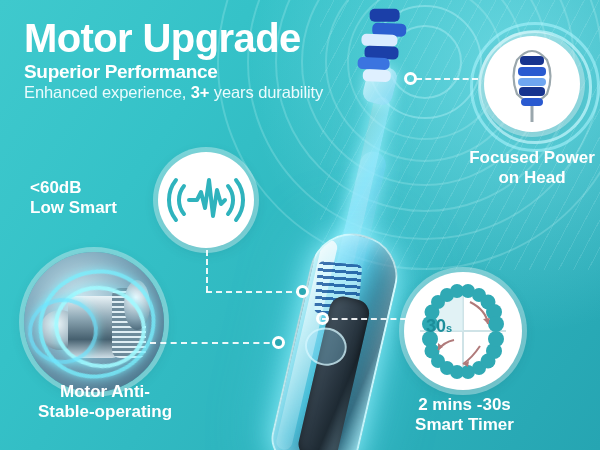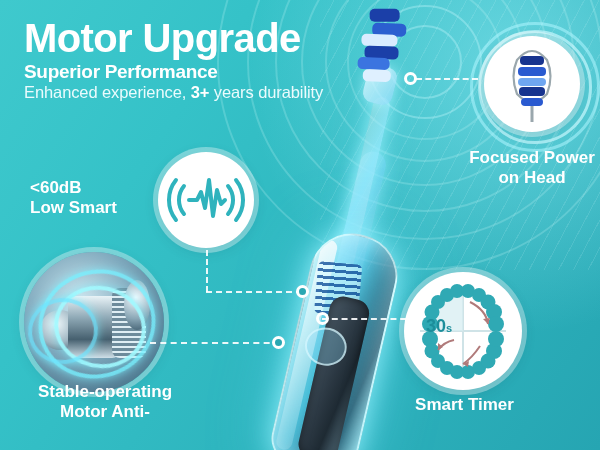--- a/index.html
+++ b/index.html
@@ -200,22 +200,22 @@
            background:radial-gradient(circle at 45% 35%,#f2fbff,#89a6b5 60%,#3e5c6e);"></div>
       <div class="mswirl" style="left:14px;top:18px;width:110px;height:100px;
            border-color:rgba(120,240,255,.8);border-style:solid;transform:rotate(-18deg);"></div>
       <div class="mswirl" style="left:30px;top:34px;width:84px;height:74px;transform:rotate(12deg);
            border-color:rgba(160,250,255,.9);"></div>
       <div class="mswirl" style="left:4px;top:46px;width:62px;height:58px;transform:rotate(-6deg);
            border-color:rgba(110,230,255,.7);"></div>
     </div>
   </div>
   <div class="motor-label">
+    <div>Motor Anti-</div>
     <div>Stable-operating</div>
-    <div>Motor Anti-</div>
   </div>
 
   <div class="head-glow" style="left:470px;top:22px;width:124px;height:124px;"></div>
   <div class="head-glow" style="left:478px;top:30px;width:108px;height:108px;border-color:rgba(200,250,255,.7);"></div>
   <div class="circ" id="head-circle">
     <svg width="96" height="96" viewBox="0 0 96 96">
       <path d="M48 86 L48 62" stroke="#9aa7ad" stroke-width="3" fill="none"></path>
       <path d="M33 24 Q48 6 63 24 Q70 40 63 58 Q48 74 33 58 Q26 40 33 24 Z" fill="#ffffff" stroke="#9aa7ad" stroke-width="2.2"></path>
       <rect x="36" y="20" width="24" height="9" rx="4" fill="#17348f"></rect>
       <rect x="34" y="31" width="28" height="9" rx="4" fill="#2a5ad0"></rect>
@@ -259,20 +259,21 @@
       <path d="M66 30 Q82 38 84 52" fill="none" stroke="#b07a7a" stroke-width="2"></path>
       <path d="M84 52 l-5 -5 l7 -1 z" fill="#b07a7a"></path>
       <path d="M34 78 Q40 70 50 68" fill="none" stroke="#b07a7a" stroke-width="2"></path>
       <path d="M34 78 l0 -7 l5 4 z" fill="#b07a7a"></path>
       <path d="M76 74 Q68 86 59 92" fill="none" stroke="#b07a7a" stroke-width="2"></path>
       <path d="M59 92 l6 -3 l-1 6 z" fill="#b07a7a"></path>
     </svg>
     <div class="s30"><span>30</span><small>s</small></div>
   </div>
   <div class="timer-label">
+    <div>2 mins -30s</div>
     <div>Smart Timer</div>
   </div>
 
   <div class="dot hollow" style="left:404px;top:72px;"></div>
   <div class="dash" style="left:416px;top:78px;width:62px;"></div>
 
   <div class="dashv" style="left:206px;top:250px;height:42px;"></div>
   <div class="dash" style="left:206px;top:291px;width:96px;"></div>
   <div class="dot" style="left:296px;top:285px;"></div>
 

